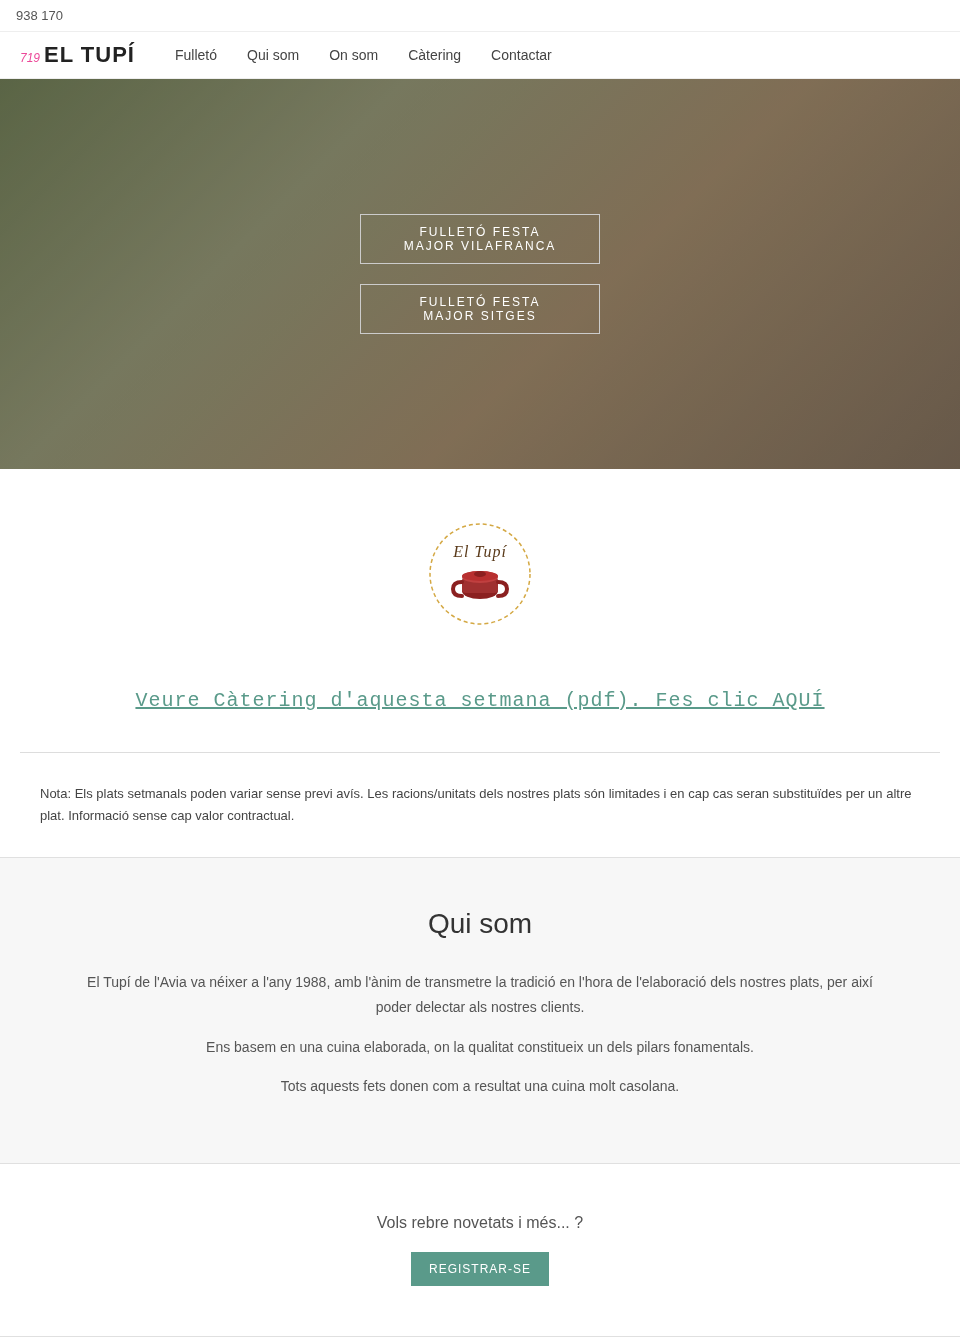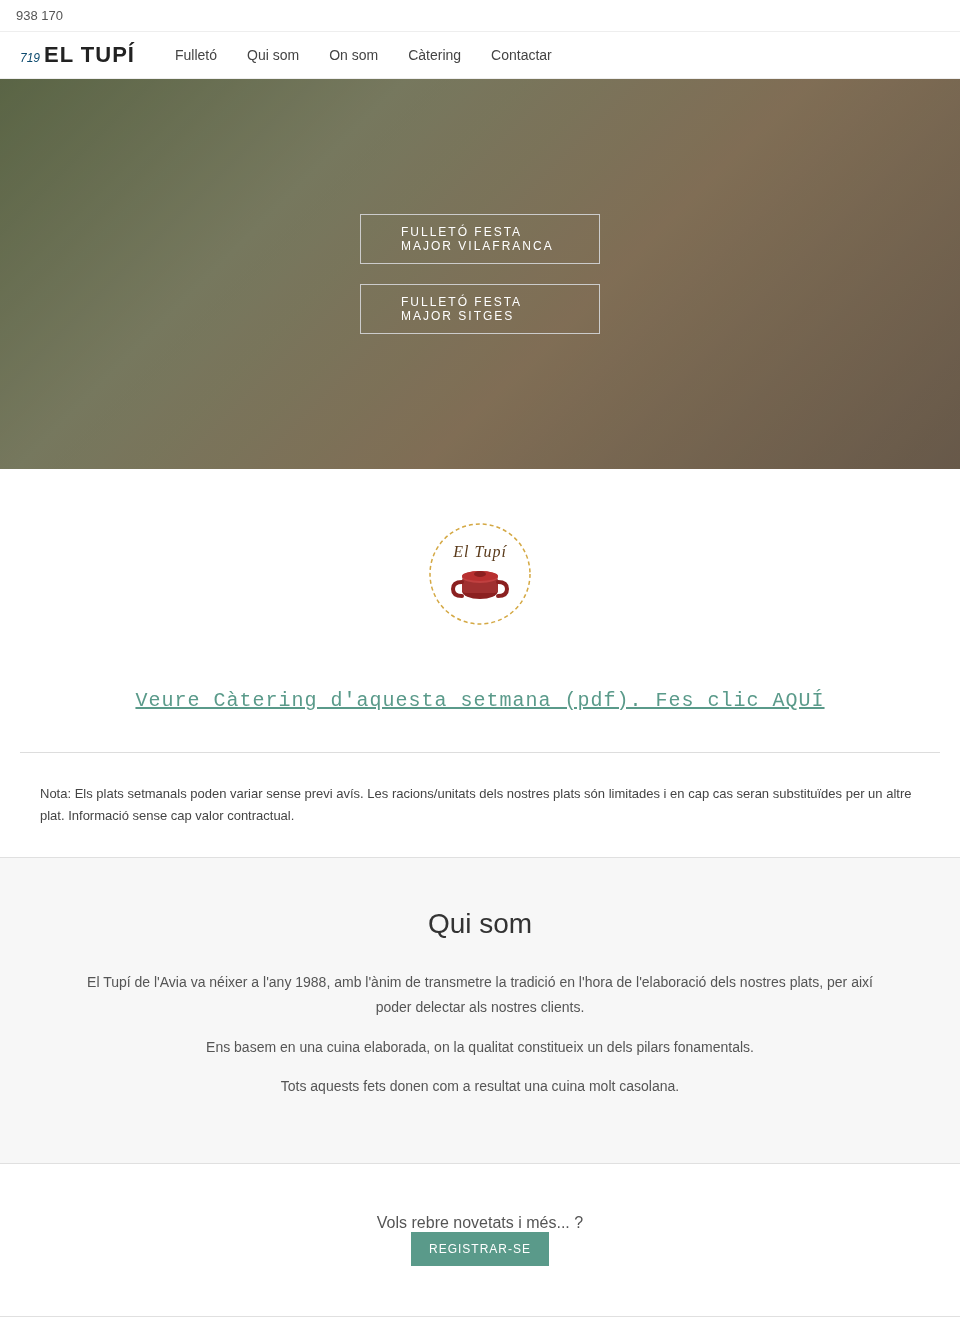--- a/index.html
+++ b/index.html
@@ -23,21 +23,21 @@
       border-bottom: 1px solid #eee;
     }
     .header-logo {
       display: flex;
       align-items: baseline;
       gap: 4px;
       margin-right: 40px;
     }
     .logo-number {
       font-size: 12px;
-      color: #0c4a6e;
+      color: #ec4899;
       font-style: italic;
     }
     .logo-text {
       font-size: 22px;
       font-weight: bold;
       letter-spacing: 1px;
       color: #222;
     }
     .nav {
       display: flex;
@@ -75,21 +75,21 @@
     }
     .hero-btn {
       background: transparent;
       border: 1px solid #ccc;
       color: #fff;
       padding: 10px 40px;
       font-size: 12px;
       letter-spacing: 2px;
       cursor: pointer;
       text-transform: uppercase;
-      text-align: left;
+      text-align: center;
       width: 240px;
     }
 
     
     .logo-section {
       display: flex;
       justify-content: center;
       padding: 50px 20px 40px;
       background: #fff;
     }
@@ -155,20 +155,21 @@
     
     .newsletter-section {
       background: #fff;
       padding: 50px 40px;
       text-align: center;
       border-bottom: 1px solid #e0e0e0;
     }
     .newsletter-title {
       font-size: 16px;
       color: #555;
+      margin-bottom: 20px;
     }
     .newsletter-form {
       display: flex;
       justify-content: center;
       gap: 0;
     }
     .newsletter-input {
       padding: 10px 16px;
       border: 1px solid #ccc;
       border-right: none;

